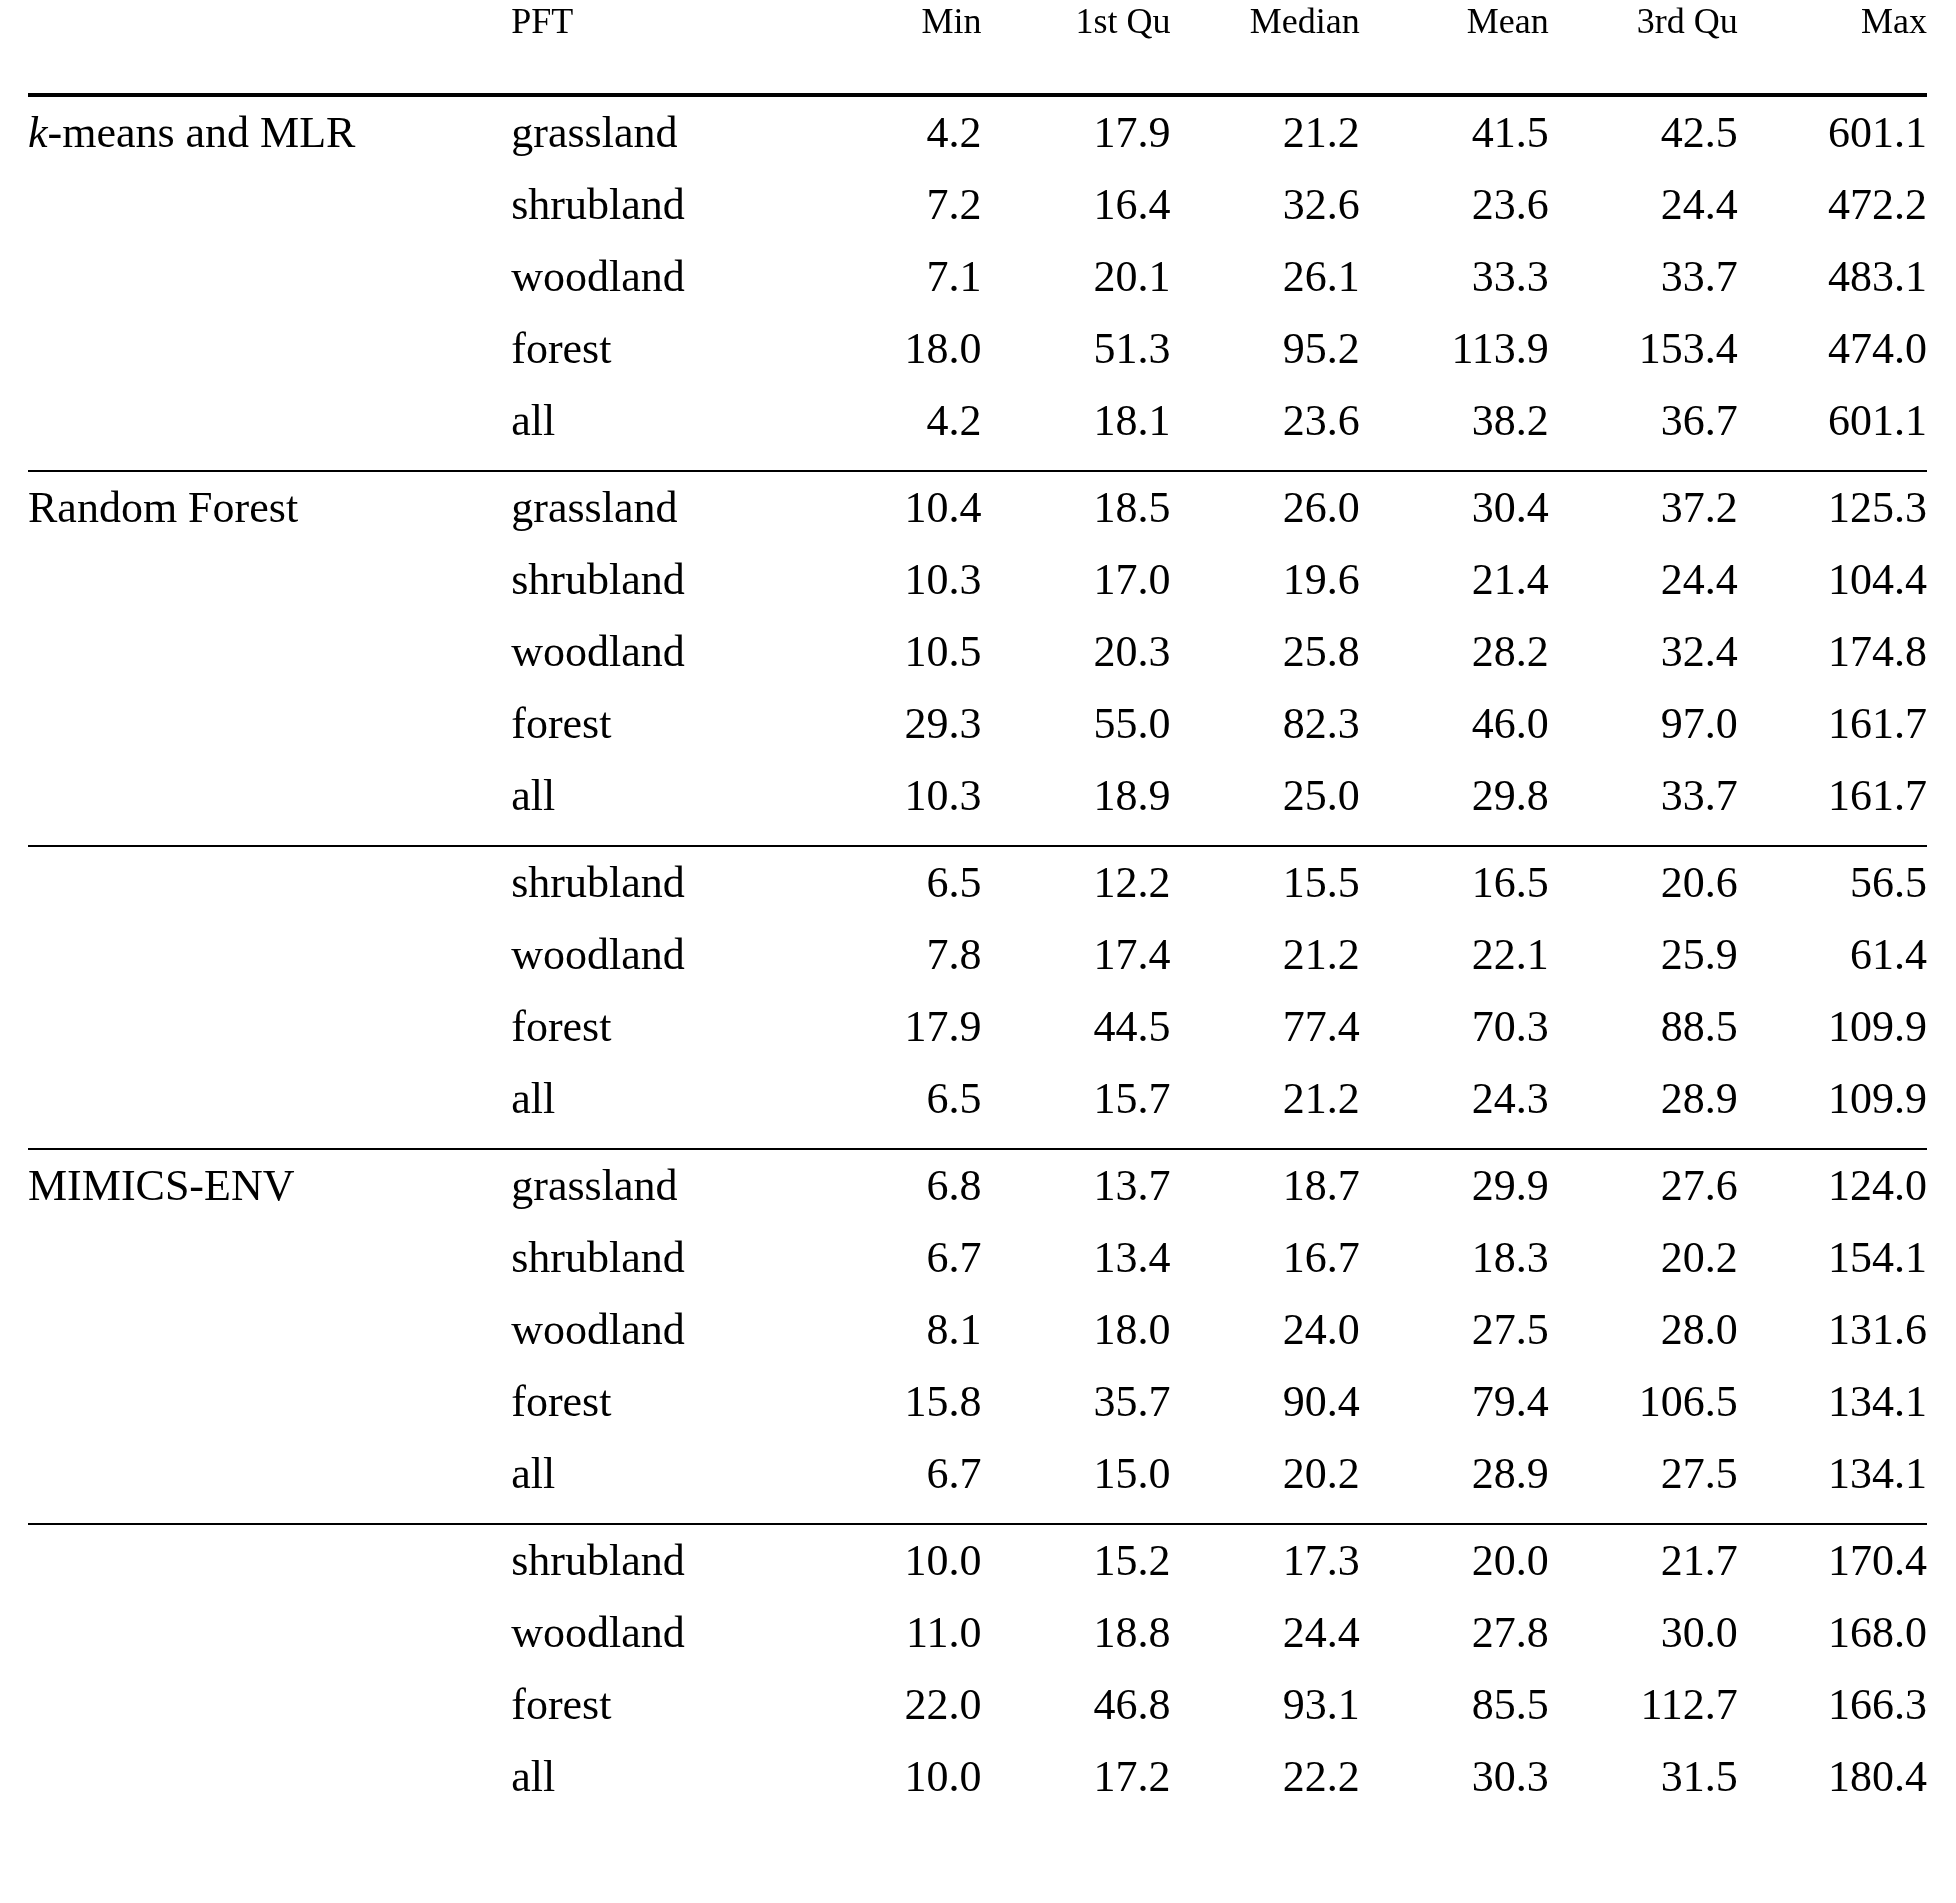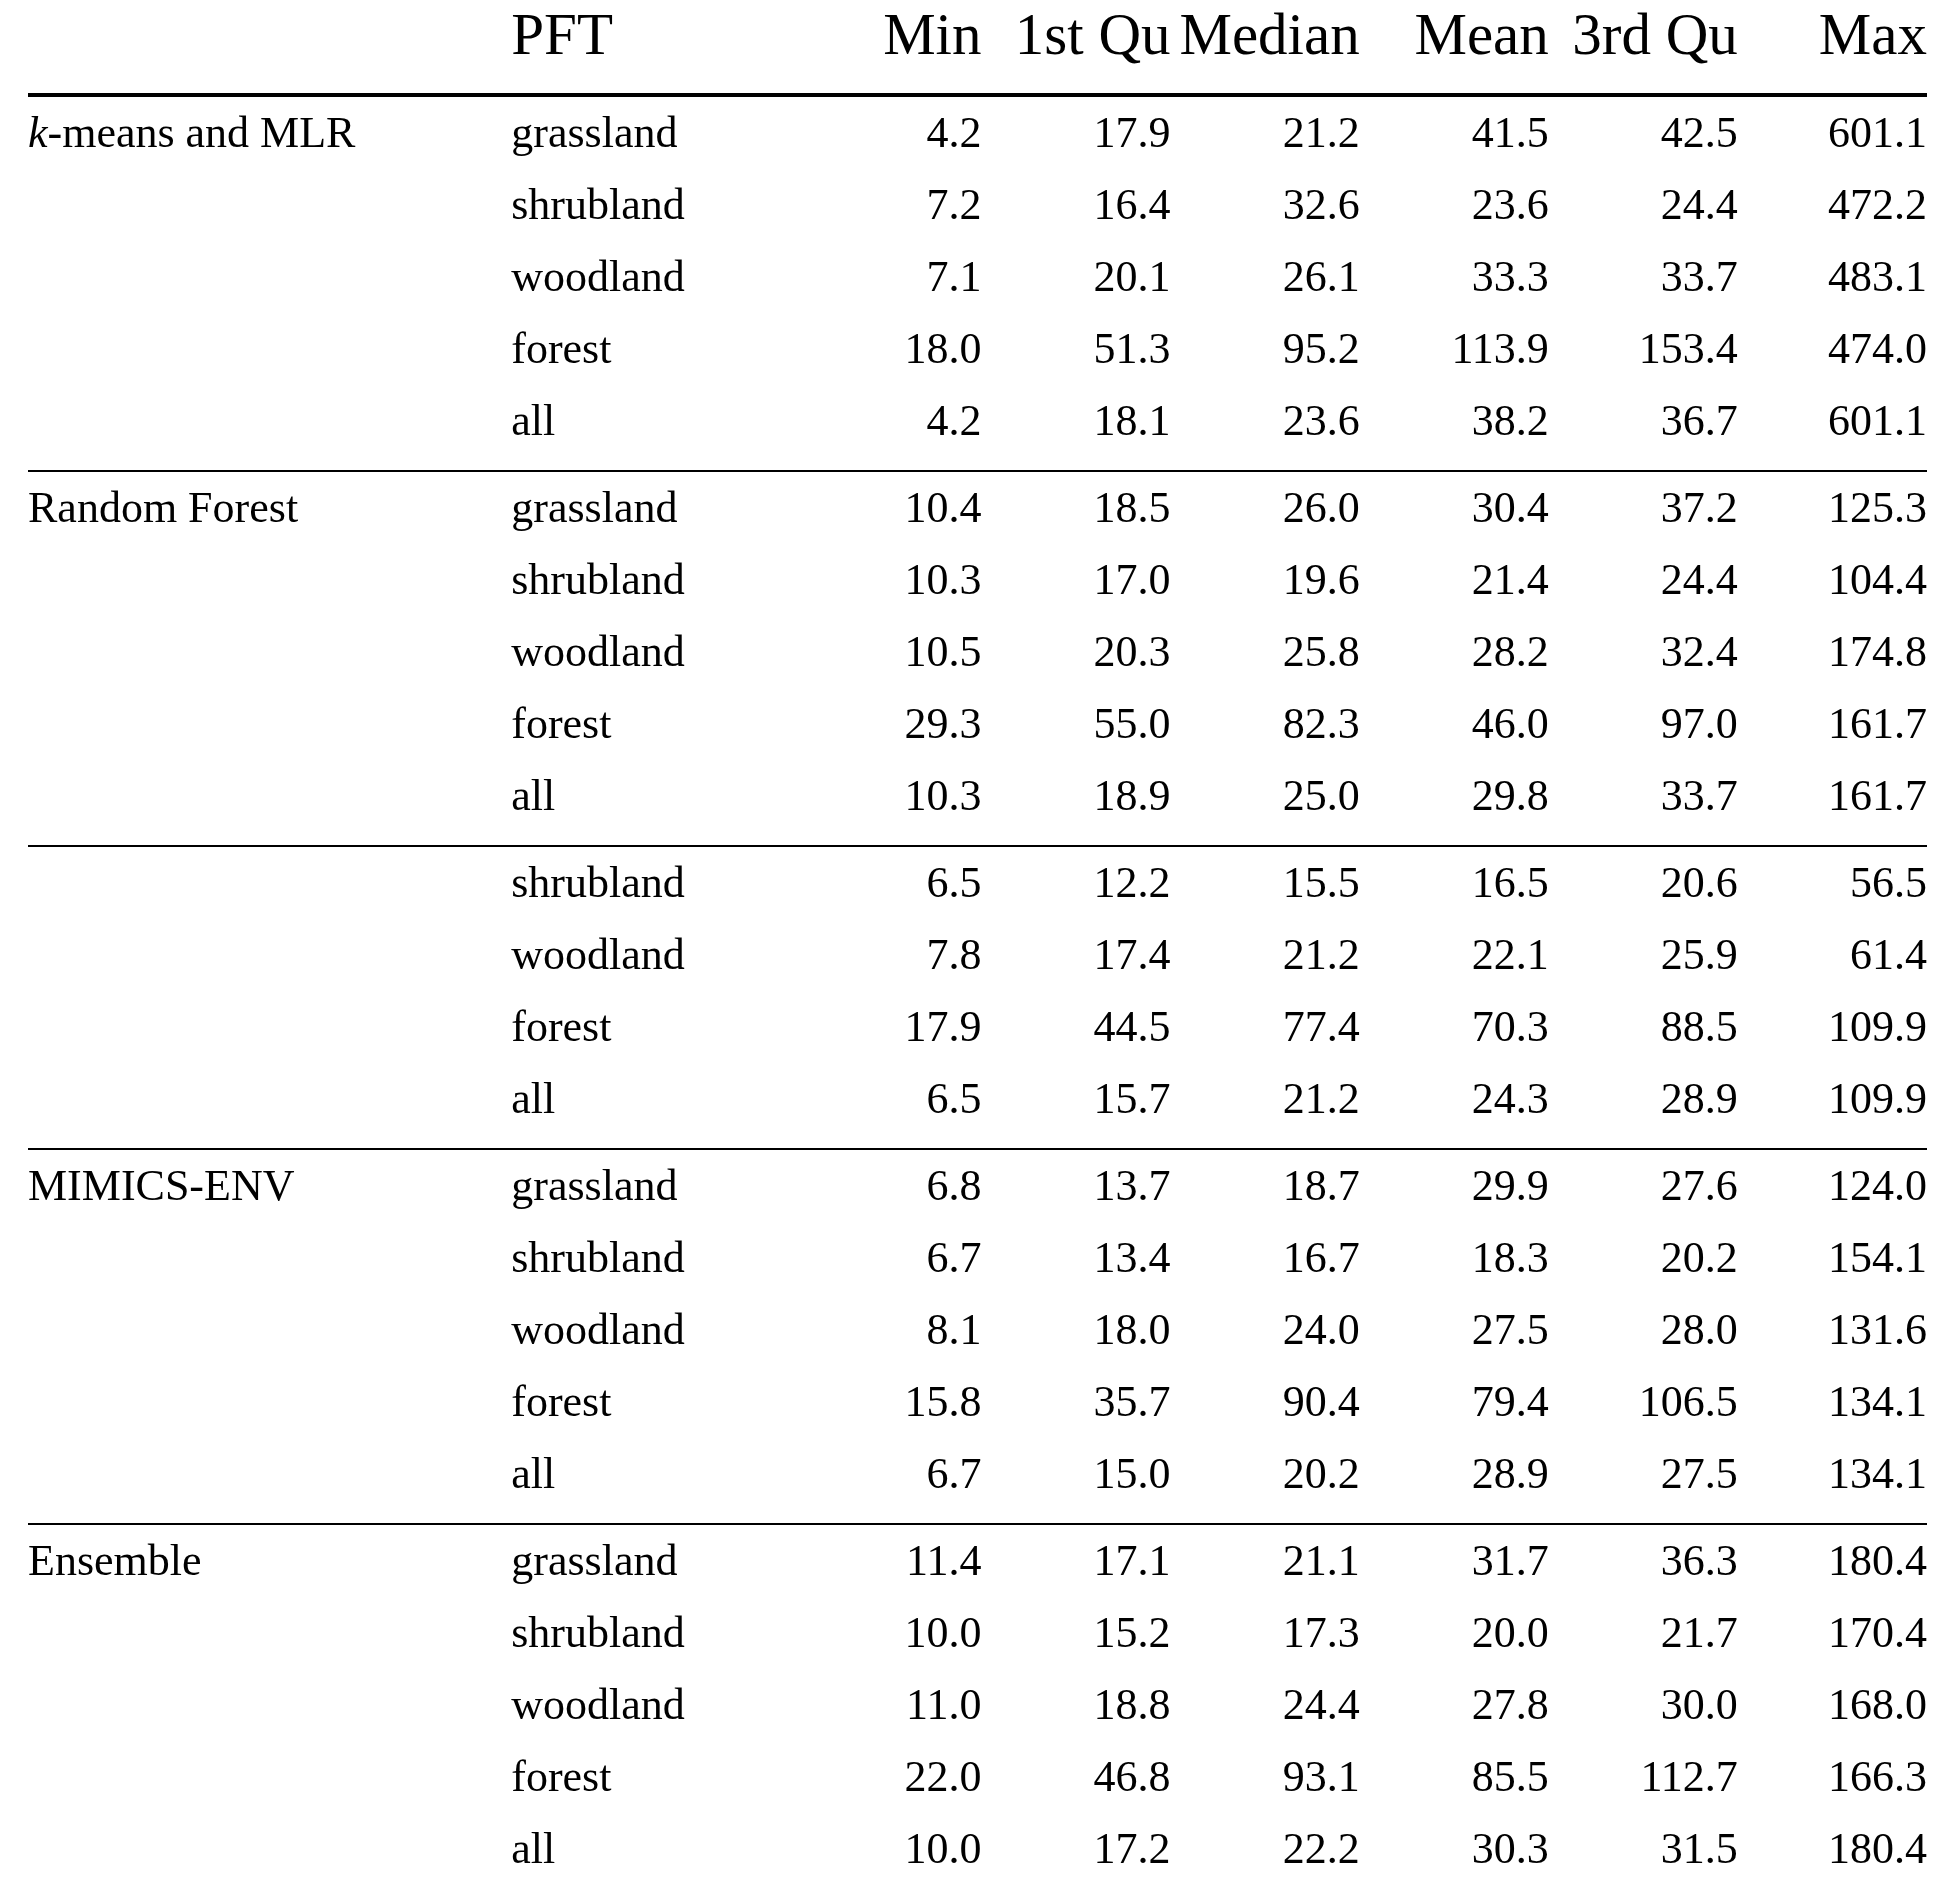--- a/index.html
+++ b/index.html
@@ -31,21 +31,21 @@
     font-weight: normal;
     vertical-align: baseline;
   }
   
   col.c-group { width: 483px; }
   col.c-pft   { width: 281px; }
   col.c-num   { width: 189px; }
   
   tr.header th {
     height: 83px;
-    font-size: 59px;
+    font-size: 36px;
     padding-bottom: 9.5px;
     margin-left: 20px;
   }
   th.h-group { text-align: left; }
   th.h-pft   { text-align: left; padding-left: 3.8px; }
   th.h-num   { text-align: right; padding-right: 17px; }
   
   .rule-row td {
     padding: 0;
     height: 0;
@@ -327,30 +327,20 @@
         <td class="num">27.5</td>
         <td class="num">134.1</td>
       </tr>
       <tr class="spacer-small">
           <td colspan="8"></td>
         </tr>
       <tr class="rule-row">
         <td class="rule-thin" colspan="8"></td>
       </tr>
 
-      <tr class="data group-first">
-        <td class="group">Ensemble</td>
-        <td class="pft">grassland</td>
-        <td class="num">11.4</td>
-        <td class="num">17.1</td>
-        <td class="num">21.1</td>
-        <td class="num">31.7</td>
-        <td class="num">36.3</td>
-        <td class="num">180.4</td>
-      </tr>
       <tr class="data">
         <td class="group"></td>
         <td class="pft">shrubland</td>
         <td class="num">10.0</td>
         <td class="num">15.2</td>
         <td class="num">17.3</td>
         <td class="num">20.0</td>
         <td class="num">21.7</td>
         <td class="num">170.4</td>
       </tr>

